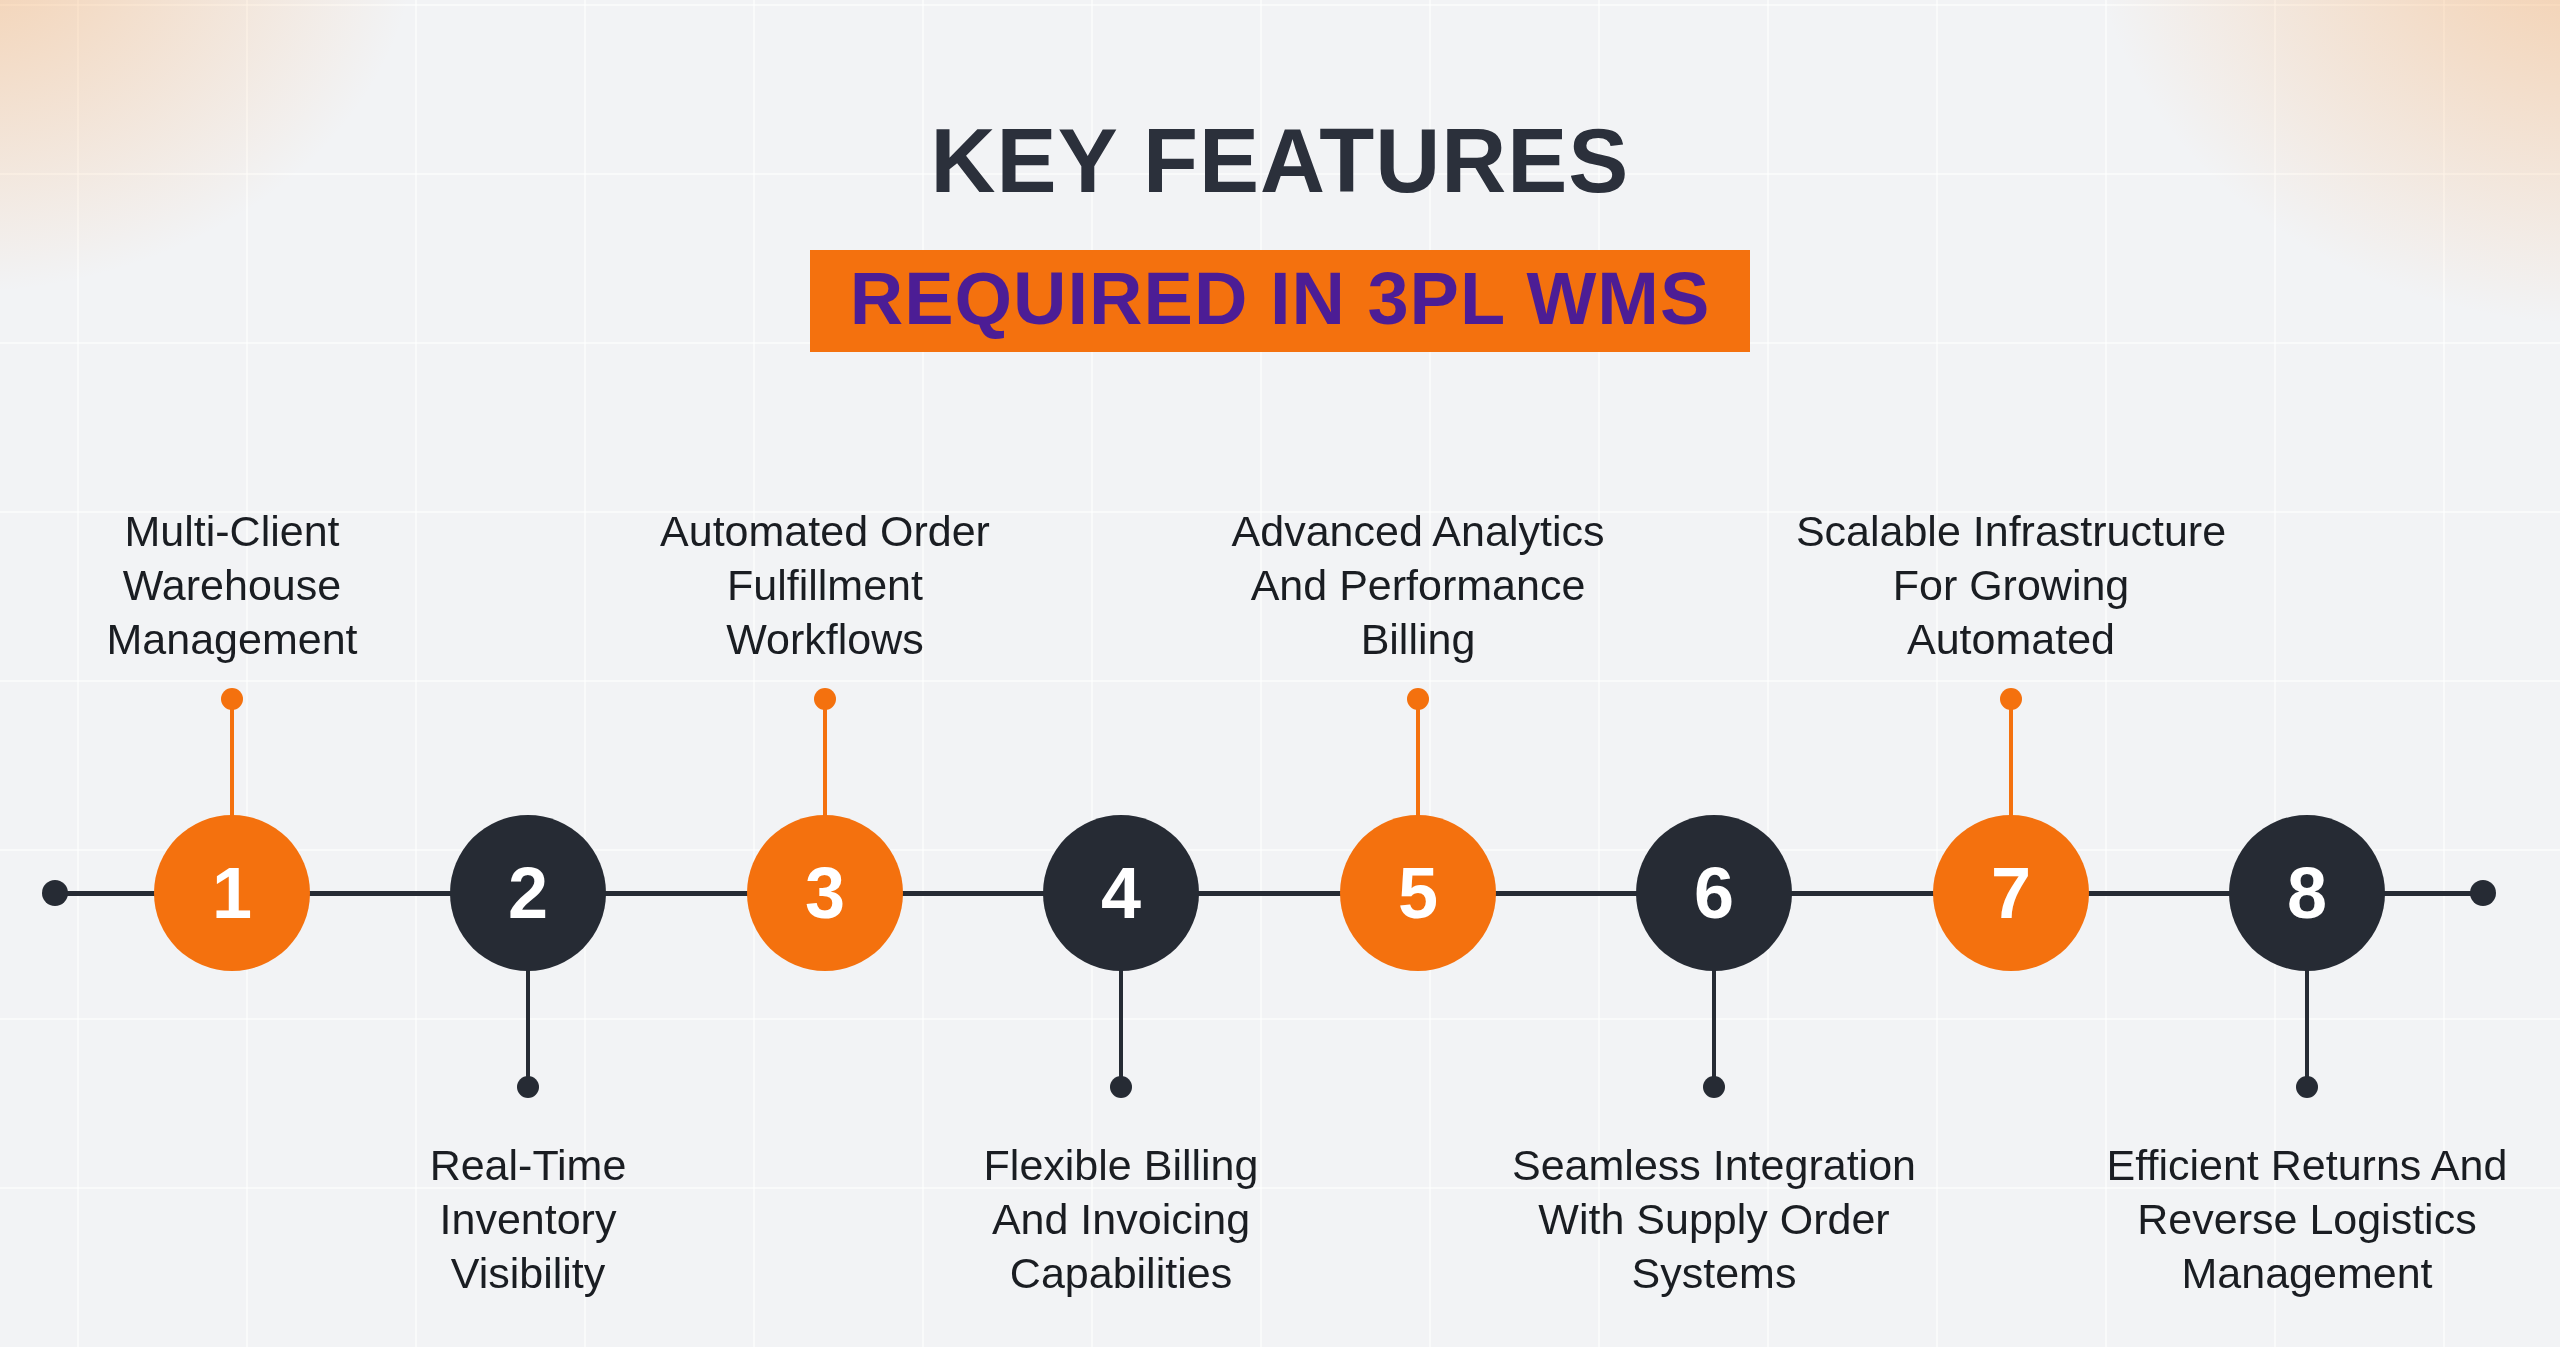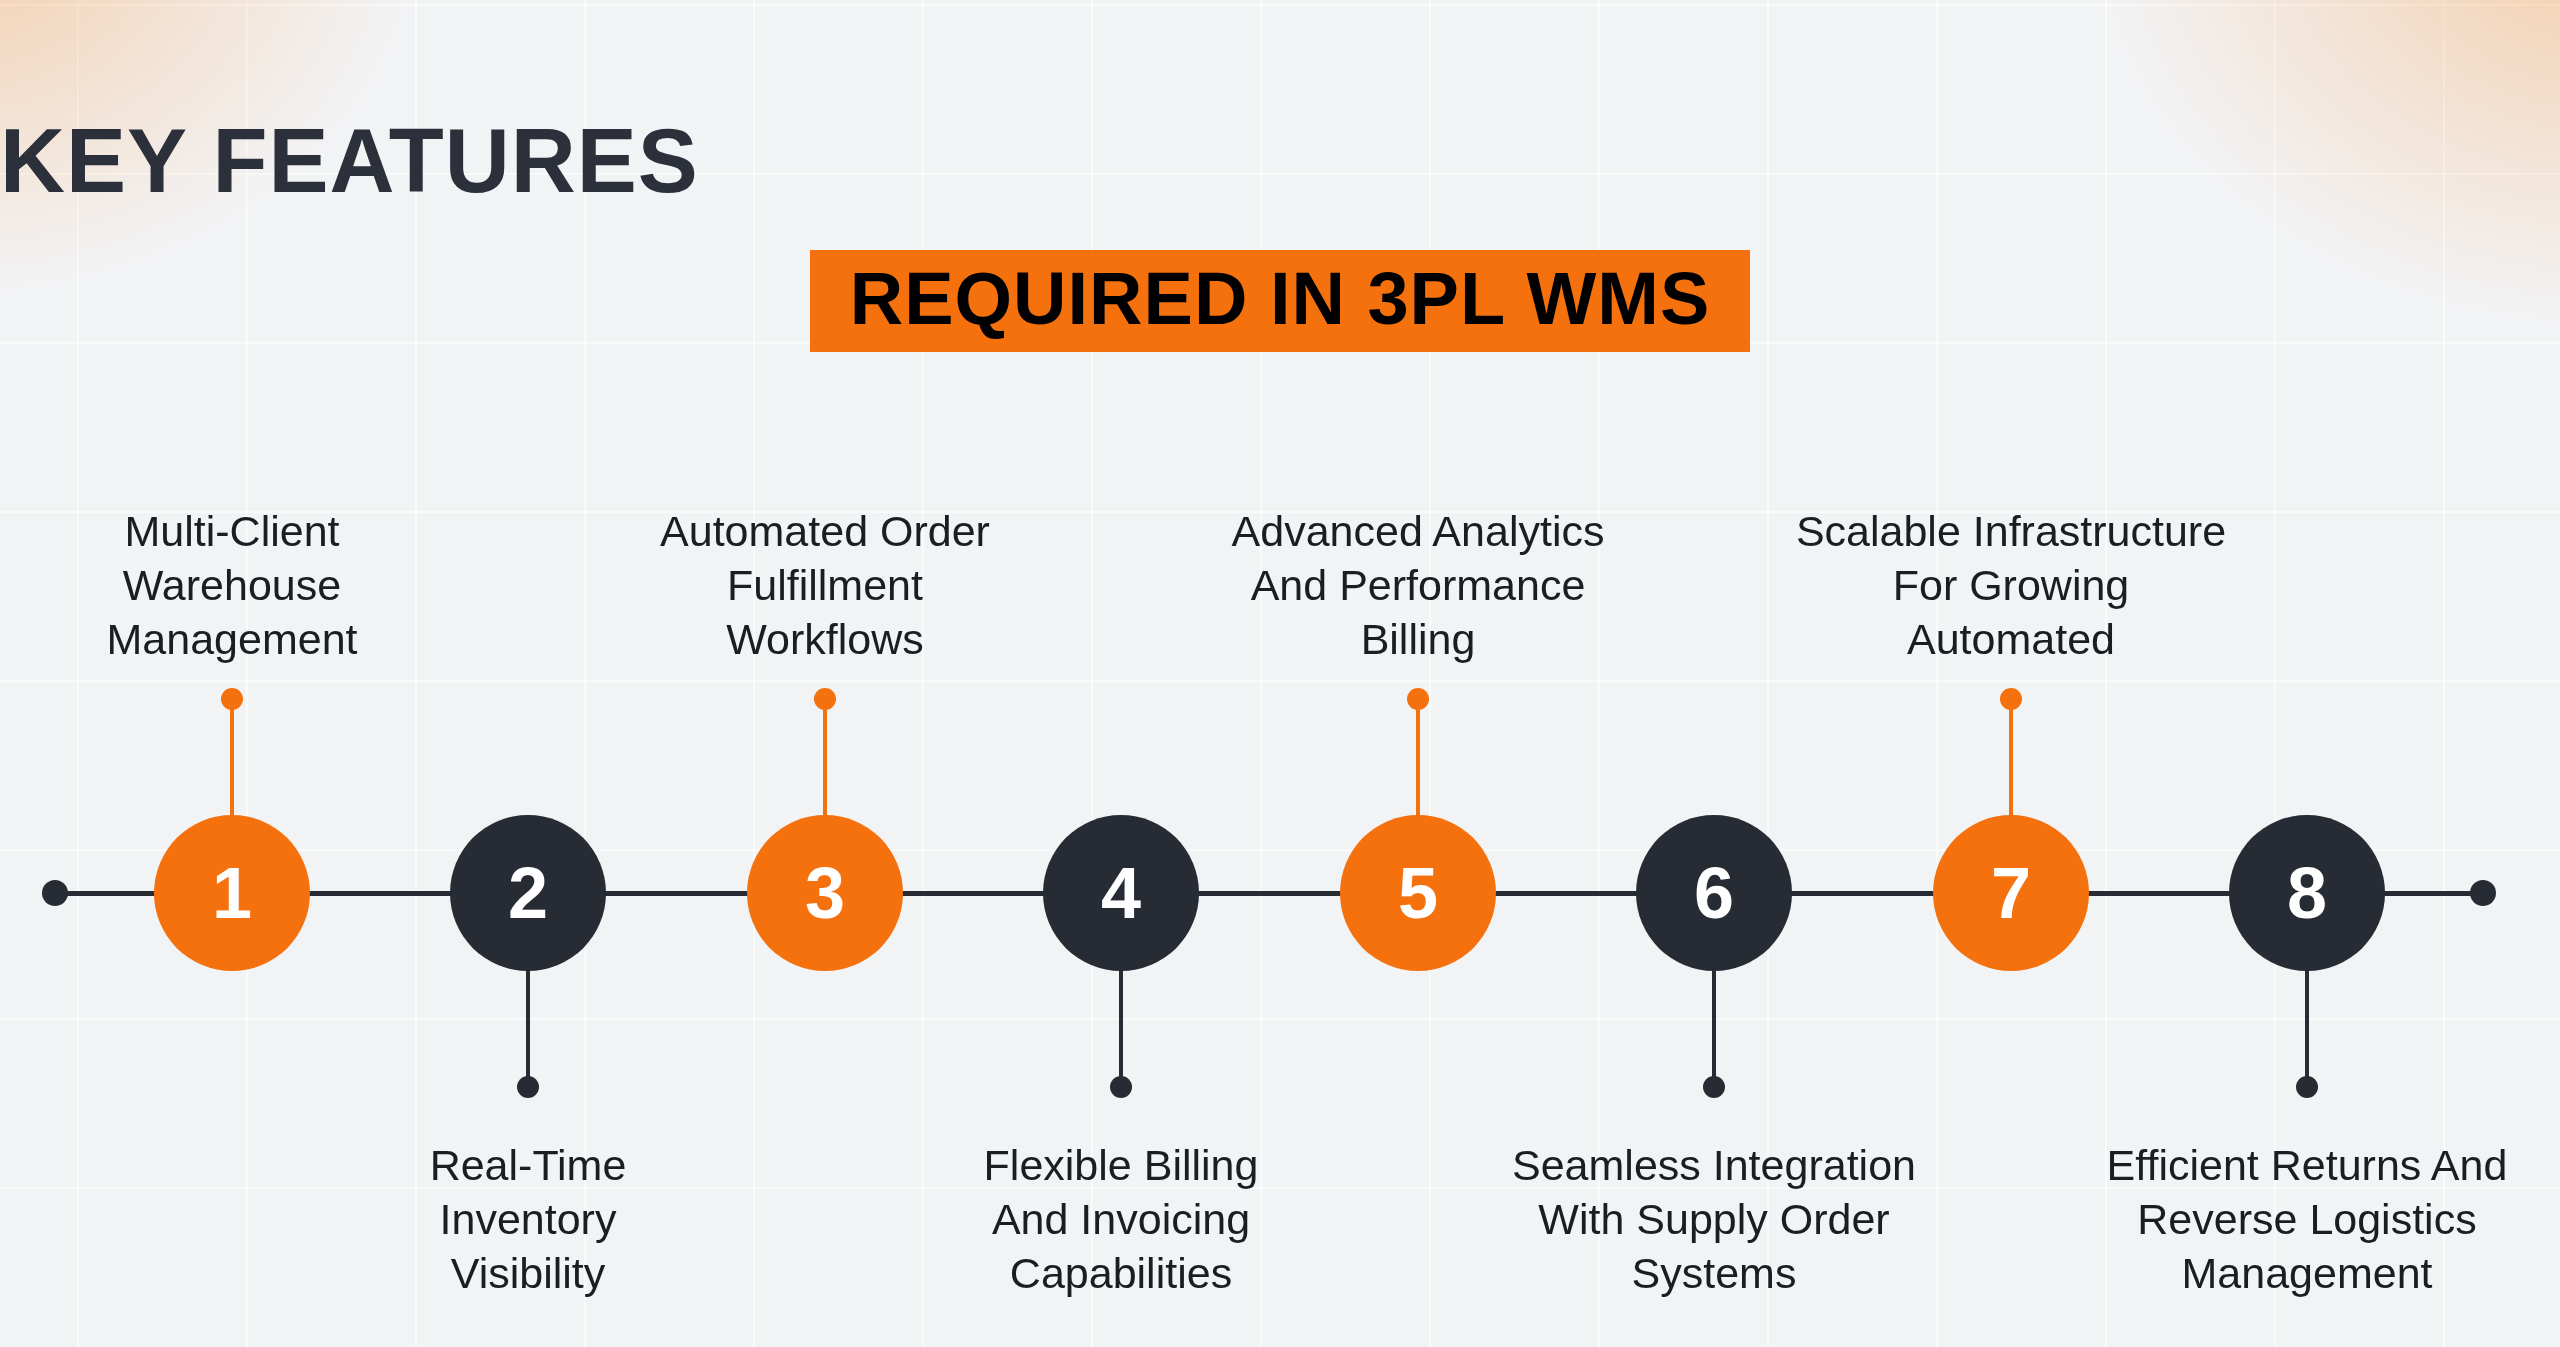--- a/index.html
+++ b/index.html
@@ -14,28 +14,28 @@
       radial-gradient(800px 640px at 2610px -90px, rgba(246,156,72,0.45), rgba(246,156,72,0) 65%),
       linear-gradient(to right,  rgba(255,255,255,0.55) 2px, rgba(255,255,255,0) 2px),
       linear-gradient(to bottom, rgba(255,255,255,0.55) 2px, rgba(255,255,255,0) 2px);
     background-size:auto,auto,169px 169px,169px 169px;
     background-position:0 0,0 0,77px 0,0 4px;
   }
 
   
   .heading{
     position:absolute;left:0;right:0;top:116px;
-    text-align:left;
+    text-align:center;
     font-size:90px;font-weight:600;letter-spacing:1px;
     color:#2B303B;line-height:1;
   }
   .badge-row{position:absolute;left:0;right:0;top:250px;text-align:center;}
   .badge{
     display:inline-block;
-    background:#F4710E;color:#000000;
+    background:#F4710E;color:#4c1d95;
     font-size:74px;font-weight:700;letter-spacing:1px;
     line-height:1;padding:12px 40px 16px;
   }
 
   
   .axis{
     position:absolute;left:55px;top:891px;
     width:2428px;height:5px;background:#262B34;
   }
   .enddot{

